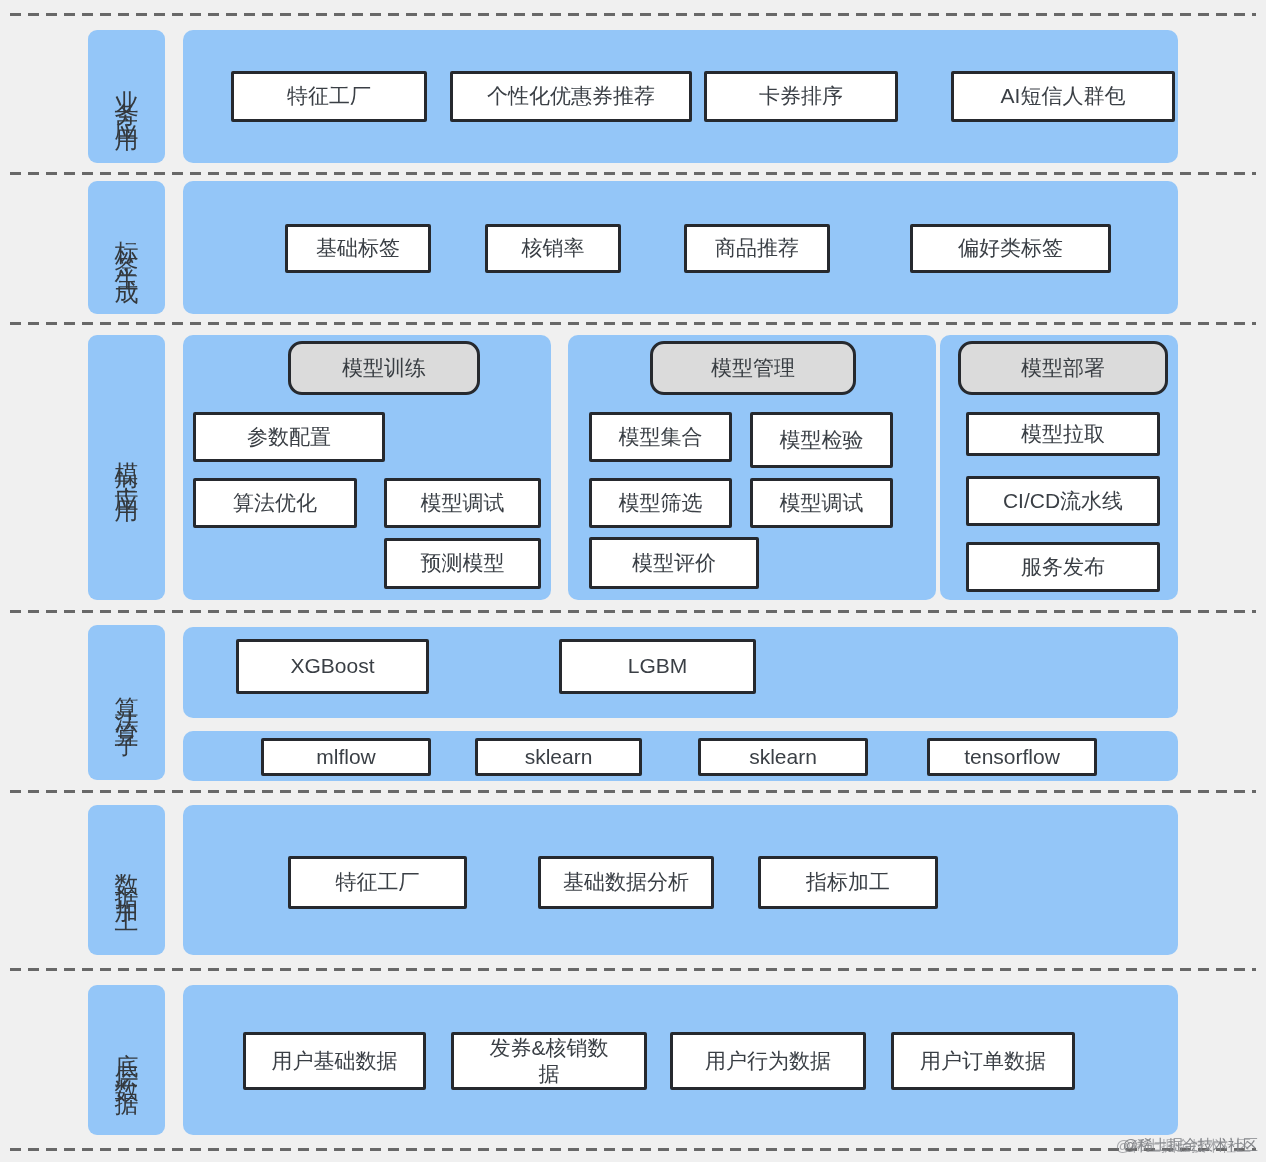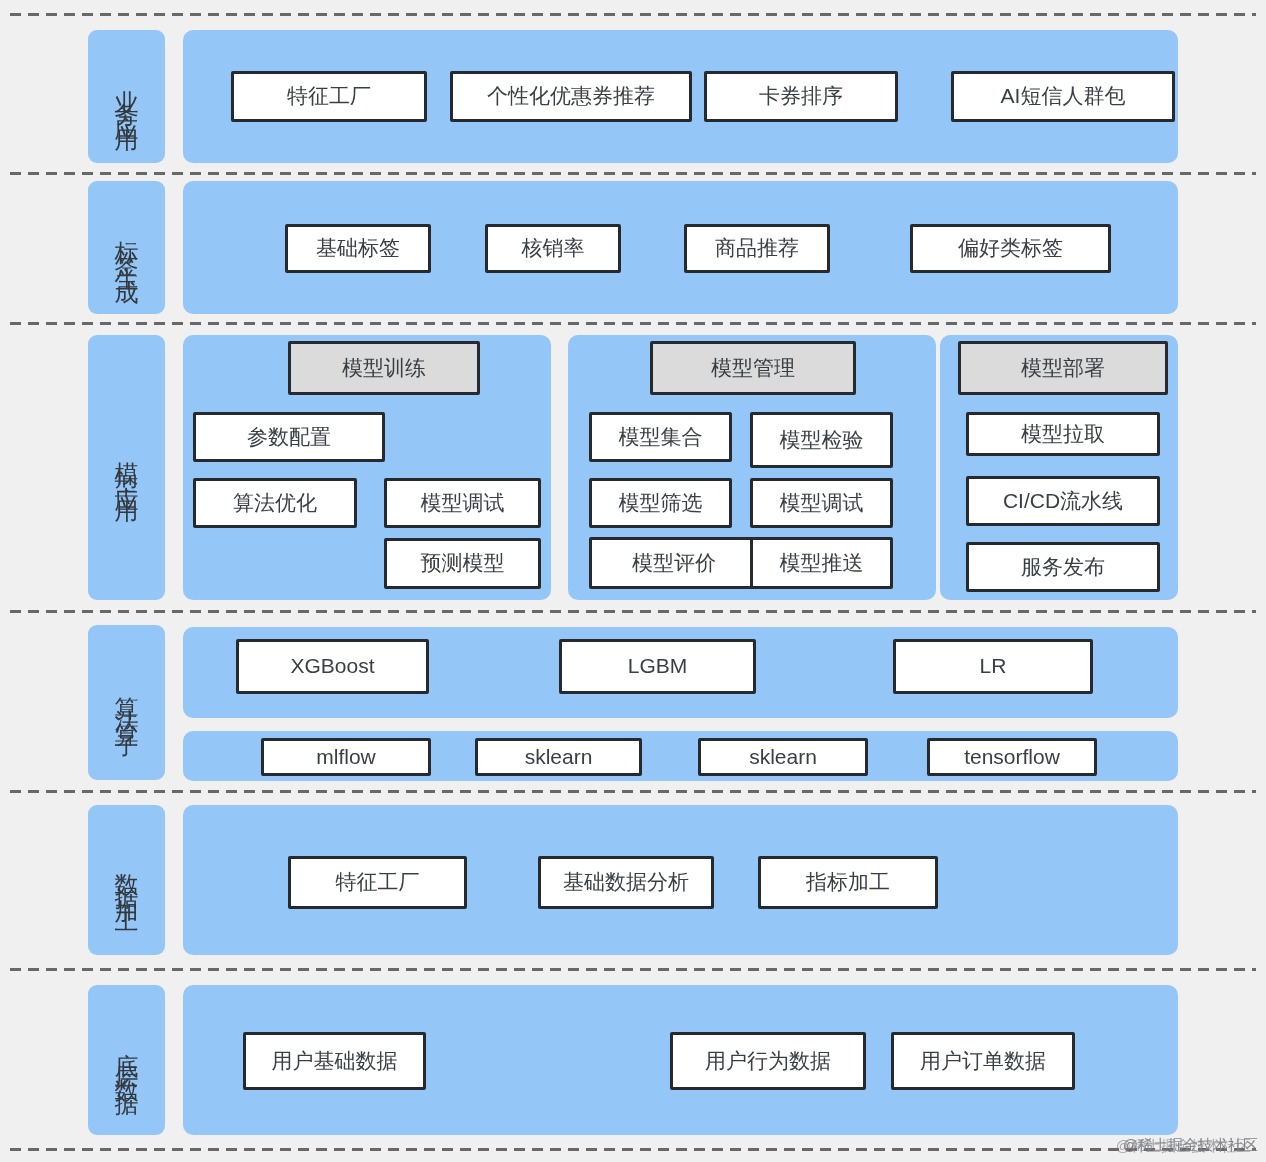--- a/index.html
+++ b/index.html
@@ -25,21 +25,21 @@
     writing-mode:vertical-rl;text-orientation:upright;
     font-size:24px;color:#33383d;letter-spacing:13px;
   }
   .panel{position:absolute;background:var(--blue);border-radius:10px;}
   .wbox{
     position:absolute;background:#ffffff;border:3px solid var(--border);border-radius:2px;
     box-sizing:border-box;display:flex;align-items:center;justify-content:center;
     font-size:21px;color:var(--text);text-align:center;line-height:1.25;padding:0 8px;
   }
   .hbox{
-    position:absolute;background:var(--hdr);border:3px solid var(--border);border-radius:2px;
+    position:absolute;background:var(--hdr);border:3px solid var(--border);border-radius:14px;
     box-sizing:border-box;display:flex;align-items:center;justify-content:center;
     font-size:21px;color:#383d42;text-align:center;
   }
   .wrapbox{padding:0 34px;}
   .watermark{
     position:absolute;right:8px;top:1136px;font-size:15px;color:#85878b;
     text-shadow:-7px 1px 0 rgba(120,122,126,.6);white-space:nowrap;z-index:5;
   }
 </style>
 </head>
@@ -81,52 +81,51 @@
     <div class="wbox" style="left:201px;top:203px;width:157px;height:51px">预测模型</div>
   </div>
 
   <div class="panel" style="left:568px;top:335px;width:368px;height:265px">
     <div class="hbox" style="left:82px;top:6px;width:206px;height:54px">模型管理</div>
     <div class="wbox" style="left:21px;top:77px;width:143px;height:50px">模型集合</div>
     <div class="wbox" style="left:182px;top:77px;width:143px;height:56px">模型检验</div>
     <div class="wbox" style="left:21px;top:143px;width:143px;height:50px">模型筛选</div>
     <div class="wbox" style="left:182px;top:143px;width:143px;height:50px">模型调试</div>
     <div class="wbox" style="left:21px;top:202px;width:170px;height:52px">模型评价</div>
-    <div class="wbox" style="left:182px;top:202px;width:143px;height:52px">模型推送</div>
   </div>
 
   <div class="panel" style="left:940px;top:335px;width:238px;height:265px">
     <div class="hbox" style="left:18px;top:6px;width:210px;height:54px">模型部署</div>
     <div class="wbox" style="left:26px;top:77px;width:194px;height:44px">模型拉取</div>
     <div class="wbox" style="left:26px;top:141px;width:194px;height:50px">CI/CD流水线</div>
     <div class="wbox" style="left:26px;top:207px;width:194px;height:50px">服务发布</div>
   </div>
 
   <div class="side-label" style="top:625px;height:155px">算法算子</div>
   <div class="panel" style="left:183px;top:627px;width:995px;height:91px">
     <div class="wbox" style="left:53px;top:12px;width:193px;height:55px">XGBoost</div>
     <div class="wbox" style="left:376px;top:12px;width:197px;height:55px">LGBM</div>
-    <div class="wbox" style="left:710px;top:12px;width:200px;height:55px">LR</div>
   </div>
   <div class="panel" style="left:183px;top:731px;width:995px;height:50px">
     <div class="wbox" style="left:78px;top:7px;width:170px;height:38px">mlflow</div>
     <div class="wbox" style="left:292px;top:7px;width:167px;height:38px">sklearn</div>
     <div class="wbox" style="left:515px;top:7px;width:170px;height:38px">sklearn</div>
     <div class="wbox" style="left:744px;top:7px;width:170px;height:38px">tensorflow</div>
   </div>
 
   <div class="side-label" style="top:805px;height:150px">数据加工</div>
   <div class="panel" style="left:183px;top:805px;width:995px;height:150px">
     <div class="wbox" style="left:105px;top:51px;width:179px;height:53px">特征工厂</div>
     <div class="wbox" style="left:355px;top:51px;width:176px;height:53px">基础数据分析</div>
     <div class="wbox" style="left:575px;top:51px;width:180px;height:53px">指标加工</div>
   </div>
 
   <div class="side-label" style="top:985px;height:150px">底层数据</div>
   <div class="panel" style="left:183px;top:985px;width:995px;height:150px">
     <div class="wbox" style="left:60px;top:47px;width:183px;height:58px">用户基础数据</div>
+    <div class="wbox wrapbox" style="left:268px;top:47px;width:196px;height:58px">发券&amp;核销数据</div>
     <div class="wbox" style="left:487px;top:47px;width:196px;height:58px">用户行为数据</div>
     <div class="wbox" style="left:708px;top:47px;width:184px;height:58px">用户订单数据</div>
   </div>
 
   <div class="watermark">@稀土掘金技术社区</div>
 
 </div>
 
 </body></html>

